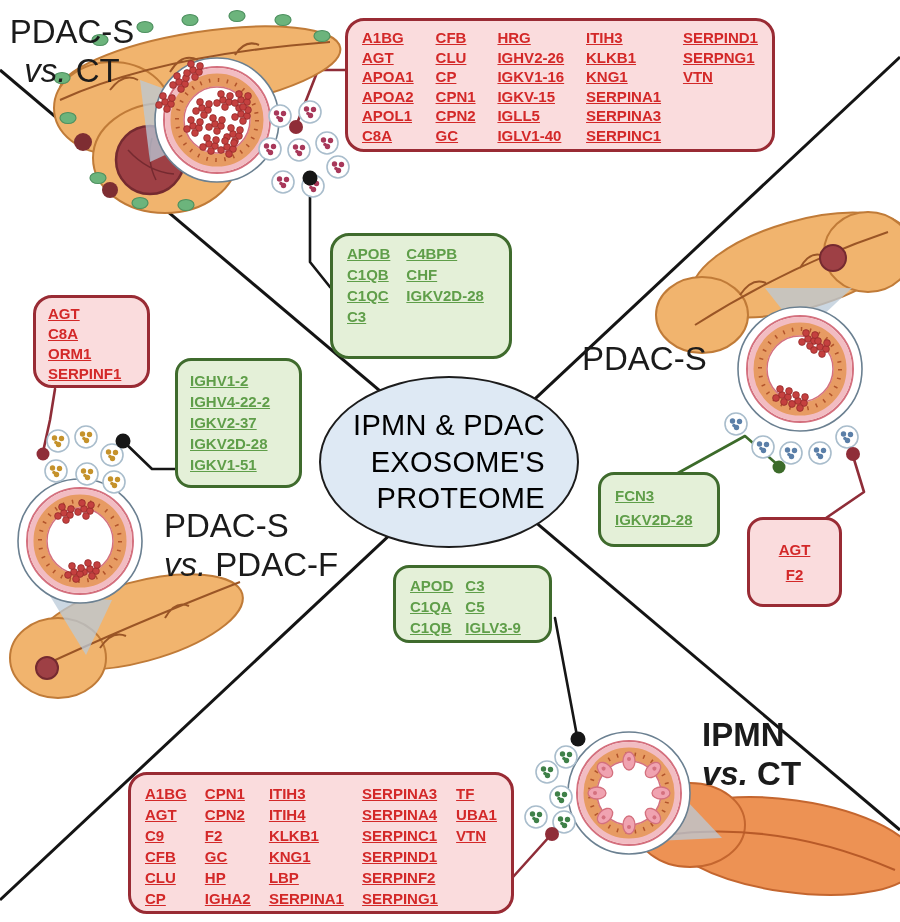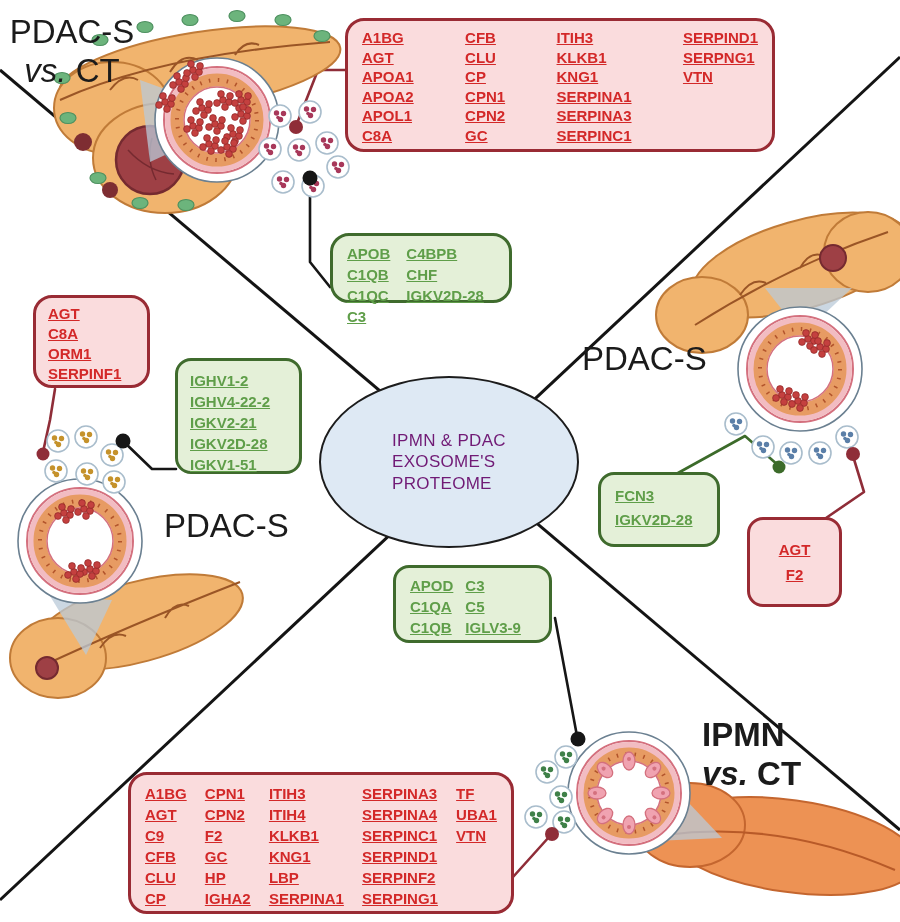--- a/index.html
+++ b/index.html
@@ -11,25 +11,25 @@
   .box{
     position:absolute;z-index:3;box-sizing:border-box;
     display:flex;justify-content:space-between;gap:12px;
     border:3px solid;border-radius:19px;padding:7px 14px;
   }
   .box .col{display:flex;flex-direction:column;text-decoration:underline;}
   .protein{font-weight:bold;font-size:15px;line-height:19.5px;white-space:nowrap;}
   .red-box{background:var(--red-box-bg,#fadcdd);border-color:var(--red-box-border,#992b34);color:var(--red-text,#d32828);}
   .green-box{background:var(--green-box-bg,#e4f0d8);border-color:var(--green-box-border,#3f6b2d);color:var(--green-text,#5f9e49);}
   #box-top-red{left:345px;top:18px;width:430px;height:134px;}
-  #box-top-green{left:330px;top:233px;width:182px;height:70px;justify-content:flex-start;gap:16px;}
+  #box-top-green{left:330px;top:233px;width:182px;height:126px;justify-content:flex-start;gap:16px;}
   #box-top-green .protein{line-height:21px;}
   #box-left-red{left:33px;top:295px;width:117px;height:93px;justify-content:flex-start;padding:6px 12px;}
   #box-left-red .protein{line-height:20px;}
-  #box-left-green{left:175px;top:358px;width:127px;height:116px;justify-content:flex-start;padding:9px 12px;border-radius:16px;}
+  #box-left-green{left:175px;top:358px;width:127px;height:130px;justify-content:flex-start;padding:9px 12px;border-radius:16px;}
   #box-left-green .protein{line-height:21px;}
   #box-right-green{left:598px;top:472px;width:122px;height:75px;justify-content:flex-start;padding:12px 14px;border-radius:16px;align-items:flex-end;}
   #box-right-green .protein{line-height:24px;}
   #box-right-red{left:747px;top:517px;width:95px;height:90px;justify-content:center;align-items:center;text-align:center;border-radius:16px;}
   #box-right-red .protein{line-height:25px;}
   #box-bottom-green{left:393px;top:565px;width:159px;height:78px;justify-content:flex-start;border-radius:16px;}
   #box-bottom-green .protein{line-height:21px;}
   #box-bottom-red{left:128px;top:772px;width:386px;height:142px;padding:8px 14px;}
   #box-bottom-red .protein{line-height:21px;}
   .quad-label{
@@ -41,22 +41,22 @@
   #label-top-left{left:6px;top:13px;width:132px;text-align:center;}
   #label-right{left:582px;top:340px;}
   #label-left{left:164px;top:507px;}
   #label-bottom{left:702px;top:716px;font-weight:bold;}
   #center-ellipse{
     position:absolute;z-index:3;left:319px;top:376px;width:256px;height:168px;
     border-radius:50%;border:2.5px solid #1c1c1c;background:var(--ellipse-bg,#dee9f4);
     display:flex;align-items:center;justify-content:center;
   }
   #center-ellipse .title{
-    text-align:left;font-size:17px;line-height:1.26;letter-spacing:.3px;
-    color:#701a75;white-space:pre-line;
+    text-align:right;font-size:29px;line-height:1.26;letter-spacing:.3px;
+    color:#000000;white-space:pre-line;
   }
 </style>
 </head>
 <body>
 
 <div id="stage">
 
   <svg id="artwork" width="900" height="922" viewBox="0 0 900 922">
     <defs>
       <g id="ves">
@@ -272,20 +272,21 @@
 
   <div class="quad-label" id="label-top-left">
     <div>PDAC-S</div>
     <div><span class="vs">vs.</span> <span>CT</span></div>
   </div>
   <div class="quad-label" id="label-right">
     <div>PDAC-S</div>
   </div>
   <div class="quad-label" id="label-left">
     <div>PDAC-S</div>
+    <div><span class="vs">vs.</span> <span>PDAC-F</span></div>
   </div>
   <div class="quad-label" id="label-bottom">
     <div>IPMN</div>
     <div><span class="vs">vs.</span> <span>CT</span></div>
   </div>
 
   <div class="box red-box" id="box-top-red">
       <div class="col">
         <div class="protein">A1BG</div>
         <div class="protein">AGT</div>
@@ -296,20 +297,28 @@
       </div>
       <div class="col">
         <div class="protein">CFB</div>
         <div class="protein">CLU</div>
         <div class="protein">CP</div>
         <div class="protein">CPN1</div>
         <div class="protein">CPN2</div>
         <div class="protein">GC</div>
       </div>
       <div class="col">
+        <div class="protein">HRG</div>
+        <div class="protein">IGHV2-26</div>
+        <div class="protein">IGKV1-16</div>
+        <div class="protein">IGKV-15</div>
+        <div class="protein">IGLL5</div>
+        <div class="protein">IGLV1-40</div>
+      </div>
+      <div class="col">
         <div class="protein">ITIH3</div>
         <div class="protein">KLKB1</div>
         <div class="protein">KNG1</div>
         <div class="protein">SERPINA1</div>
         <div class="protein">SERPINA3</div>
         <div class="protein">SERPINC1</div>
       </div>
       <div class="col">
         <div class="protein">SERPIND1</div>
         <div class="protein">SERPNG1</div>
@@ -334,21 +343,21 @@
         <div class="protein">AGT</div>
         <div class="protein">C8A</div>
         <div class="protein">ORM1</div>
         <div class="protein">SERPINF1</div>
       </div>
     </div>
   <div class="box green-box" id="box-left-green">
       <div class="col">
         <div class="protein">IGHV1-2</div>
         <div class="protein">IGHV4-22-2</div>
-        <div class="protein">IGKV2-21</div>
+        <div class="protein">IGKV2-37</div>
         <div class="protein">IGKV2D-28</div>
         <div class="protein">IGKV1-51</div>
       </div>
     </div>
   <div class="box green-box" id="box-right-green">
       <div class="col">
         <div class="protein">FCN3</div>
         <div class="protein">IGKV2D-28</div>
       </div>
     </div>

